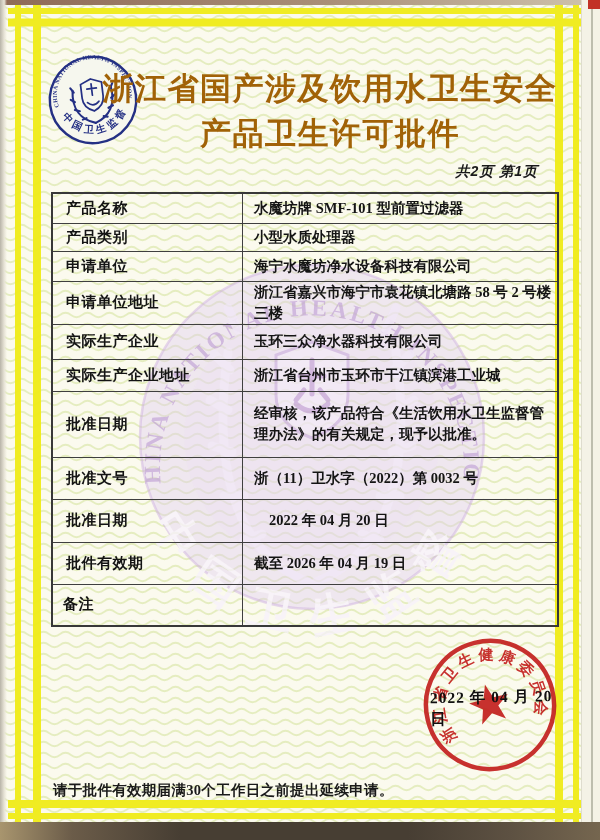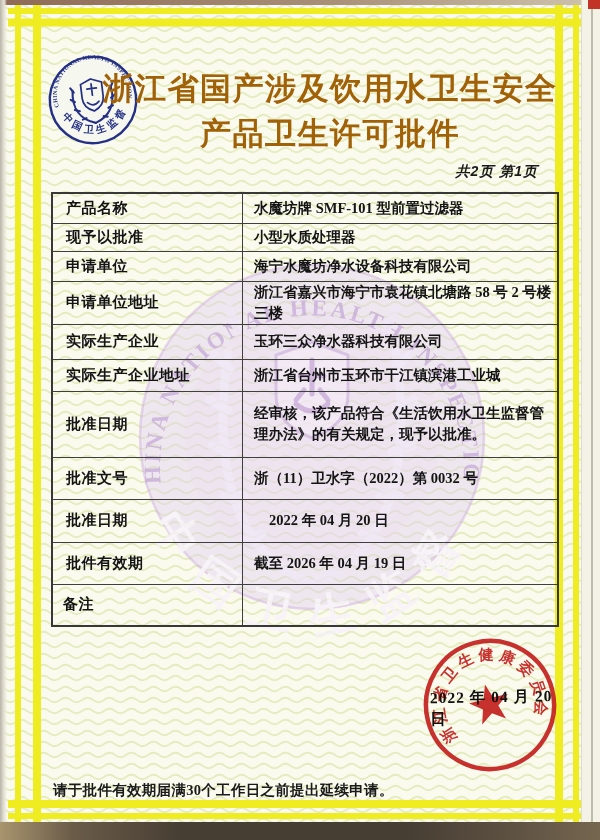--- a/index.html
+++ b/index.html
@@ -132,21 +132,21 @@
 
   <div id="page-info">共2页 第1页</div>
 
   <table id="cert-table">
     <tbody>
         <tr style="height:30px">
       <th>产品名称</th>
       <td>水魔坊牌 SMF-101 型前置过滤器</td>
         </tr>
     <tr style="height:28px">
-      <th>现予以批准</th>
+      <th>产品类别</th>
       <td>小型水质处理器</td>
         </tr>
     <tr style="height:30px">
       <th>申请单位</th>
       <td>海宁水魔坊净水设备科技有限公司</td>
         </tr>
     <tr style="height:30px">
       <th>申请单位地址</th>
       <td>浙江省嘉兴市海宁市袁花镇北塘路 58 号 2 号楼三楼</td>
         </tr>

